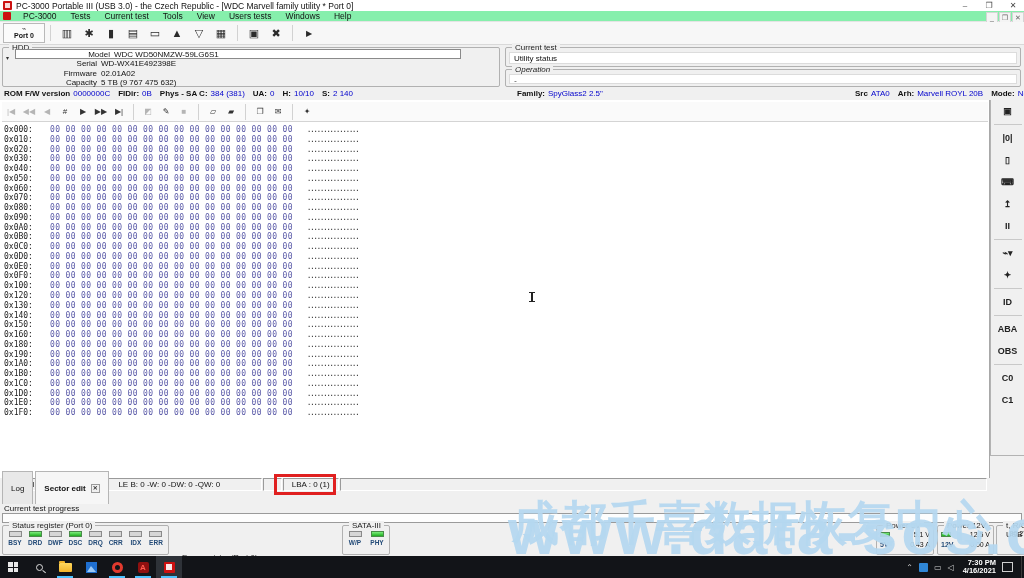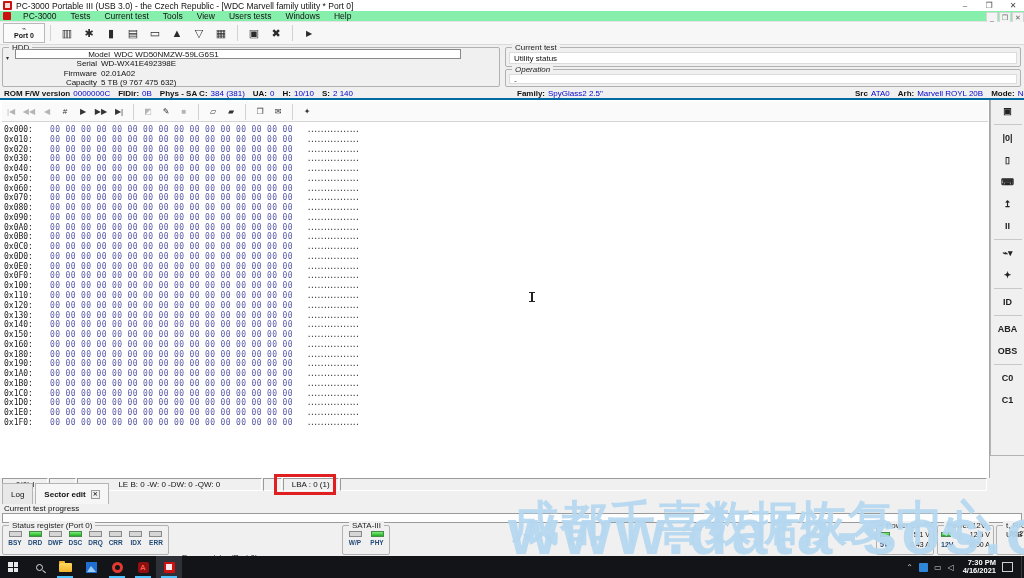--- a/index.html
+++ b/index.html
@@ -36,21 +36,21 @@
   #hdd-box .marker { position:absolute; left:3px; top:6px; font-size:6px; color:#333; }
   .hrow { position:relative; height:9.5px; display:flex; align-items:center; }
   .hrow .hl { width:98px; text-align:right; font-weight:normal; font-size:8px; padding-right:4px; }
   .hrow .hv { font-size:8px; white-space:nowrap; }
   #model-row { background:#ffffff; border:1px solid #8a8a8a; margin:1px 38px 0 12px; height:10px; }
   #ct-box { left:505px; top:47px; width:516px; height:20px; }
   #ct-box .fld, #op-box .fld { position:absolute; left:3px; right:3px; top:4px; bottom:2px; background:#ffffff; border:1px solid #dcdcdc; font-size:8px; padding:1px 4px; }
   #op-box { left:505px; top:69px; width:516px; height:18px;font-style:italic; }
 
   
-  #infobar { left:0; top:88px; width:1024px; height:16px; border-bottom:6px solid #0369a1; }
+  #infobar { left:0; top:88px; width:1024px; height:16px; border-bottom:4px solid #0369a1; }
   .ib { position:absolute; top:1px; white-space:nowrap; font-size:8px; }
   .ib b { font-weight:bold; color:#111; margin-right:3px; }
   .ib .v { color:#0000cc; margin-right:8px; }
 
   
   #hexwin { left:0; top:100px; width:990px; height:378px; background:#ffffff; border-right:1px solid #a8a8a8; }
   #hextoolbar { left:2px; top:102px; width:986px; height:20px; background:#fafafa; border-bottom:1px solid #d4d4d4; display:flex; align-items:center; }
   .hxb { min-width:18px; height:16px; display:flex; align-items:center; justify-content:center; font-size:8px; color:#333; padding:0 2px; }
   .hxb.dis { color:#b5b5b5; }
 
@@ -65,21 +65,21 @@
   #sidestrip .sic { width:30px; height:22px; display:flex; align-items:center; justify-content:center; font-size:9px; font-weight:bold; color:#222; }
   #sidestrip .sdv { width:28px; height:1px; background:#c9c9c9; margin:2px 0; }
 
   
   #statusrow { left:2px; top:478px; width:986px; height:13px; display:flex; }
   .scell { height:13px; border:1px solid; border-color:#9a9a9a #ffffff #ffffff #9a9a9a; background:#f0f0f0; font-size:8px; display:flex; align-items:center; justify-content:center; margin-right:1px; white-space:nowrap; }
   #red-box { left:274px; top:474px; width:62px; height:21px; border:3px solid #e02020; z-index:40; }
 
   
   #tabs { left:2px; top:491px; height:13px; display:flex; align-items:flex-end; }
-  .tab { height:13px; padding:10px 8px; font-size:8px; display:flex; align-items:center; border:1px solid #b5b5b5; border-bottom:none; background:#e8e8e8; margin-right:2px; }
+  .tab { height:13px; padding:16px 8px; font-size:8px; display:flex; align-items:center; border:1px solid #b5b5b5; border-bottom:none; background:#e8e8e8; margin-right:2px; }
   .tab.active { background:#f6f6f6; font-weight:bold; }
   .tab .x { margin-left:5px; width:9px; height:9px; border:1px solid #9a9a9a; background:#f0f0f0; font-size:6px; line-height:7px; text-align:center; color:#333; }
 
   #progresslabel { left:4px; top:504px; font-size:8px; }
   #progressbar { left:2px; top:513px; width:1020px; height:10px; border:1px solid #9a9a9a; background:#fdfdfd; }
 
   
   .ledcol { display:flex; flex-direction:column; align-items:center; width:20px; }
   .led { width:13px; height:6px; border:1px solid #8a8a8a; background:#d6d6d6; }
   .led.on { background:linear-gradient(#7dee7d,#1fae1f); border-color:#4a8a4a; }
@@ -256,21 +256,20 @@
     <div class="hxrow"><span class="adr">0x070:</span><span class="byt">00 00 00 00 00 00 00 00 00 00 00 00 00 00 00 00</span><span class="asc">................</span></div>
     <div class="hxrow"><span class="adr">0x080:</span><span class="byt">00 00 00 00 00 00 00 00 00 00 00 00 00 00 00 00</span><span class="asc">................</span></div>
     <div class="hxrow"><span class="adr">0x090:</span><span class="byt">00 00 00 00 00 00 00 00 00 00 00 00 00 00 00 00</span><span class="asc">................</span></div>
     <div class="hxrow"><span class="adr">0x0A0:</span><span class="byt">00 00 00 00 00 00 00 00 00 00 00 00 00 00 00 00</span><span class="asc">................</span></div>
     <div class="hxrow"><span class="adr">0x0B0:</span><span class="byt">00 00 00 00 00 00 00 00 00 00 00 00 00 00 00 00</span><span class="asc">................</span></div>
     <div class="hxrow"><span class="adr">0x0C0:</span><span class="byt">00 00 00 00 00 00 00 00 00 00 00 00 00 00 00 00</span><span class="asc">................</span></div>
     <div class="hxrow"><span class="adr">0x0D0:</span><span class="byt">00 00 00 00 00 00 00 00 00 00 00 00 00 00 00 00</span><span class="asc">................</span></div>
     <div class="hxrow"><span class="adr">0x0E0:</span><span class="byt">00 00 00 00 00 00 00 00 00 00 00 00 00 00 00 00</span><span class="asc">................</span></div>
     <div class="hxrow"><span class="adr">0x0F0:</span><span class="byt">00 00 00 00 00 00 00 00 00 00 00 00 00 00 00 00</span><span class="asc">................</span></div>
     <div class="hxrow"><span class="adr">0x100:</span><span class="byt">00 00 00 00 00 00 00 00 00 00 00 00 00 00 00 00</span><span class="asc">................</span></div>
-    <div class="hxrow"><span class="adr">0x110:</span><span class="byt">00 00 00 00 00 00 00 00 00 00 00 00 00 00 00 00</span><span class="asc">................</span></div>
     <div class="hxrow"><span class="adr">0x120:</span><span class="byt">00 00 00 00 00 00 00 00 00 00 00 00 00 00 00 00</span><span class="asc">................</span></div>
     <div class="hxrow"><span class="adr">0x130:</span><span class="byt">00 00 00 00 00 00 00 00 00 00 00 00 00 00 00 00</span><span class="asc">................</span></div>
     <div class="hxrow"><span class="adr">0x140:</span><span class="byt">00 00 00 00 00 00 00 00 00 00 00 00 00 00 00 00</span><span class="asc">................</span></div>
     <div class="hxrow"><span class="adr">0x150:</span><span class="byt">00 00 00 00 00 00 00 00 00 00 00 00 00 00 00 00</span><span class="asc">................</span></div>
     <div class="hxrow"><span class="adr">0x160:</span><span class="byt">00 00 00 00 00 00 00 00 00 00 00 00 00 00 00 00</span><span class="asc">................</span></div>
     <div class="hxrow"><span class="adr">0x180:</span><span class="byt">00 00 00 00 00 00 00 00 00 00 00 00 00 00 00 00</span><span class="asc">................</span></div>
     <div class="hxrow"><span class="adr">0x190:</span><span class="byt">00 00 00 00 00 00 00 00 00 00 00 00 00 00 00 00</span><span class="asc">................</span></div>
     <div class="hxrow"><span class="adr">0x1A0:</span><span class="byt">00 00 00 00 00 00 00 00 00 00 00 00 00 00 00 00</span><span class="asc">................</span></div>
     <div class="hxrow"><span class="adr">0x1B0:</span><span class="byt">00 00 00 00 00 00 00 00 00 00 00 00 00 00 00 00</span><span class="asc">................</span></div>
     <div class="hxrow"><span class="adr">0x1C0:</span><span class="byt">00 00 00 00 00 00 00 00 00 00 00 00 00 00 00 00</span><span class="asc">................</span></div>

